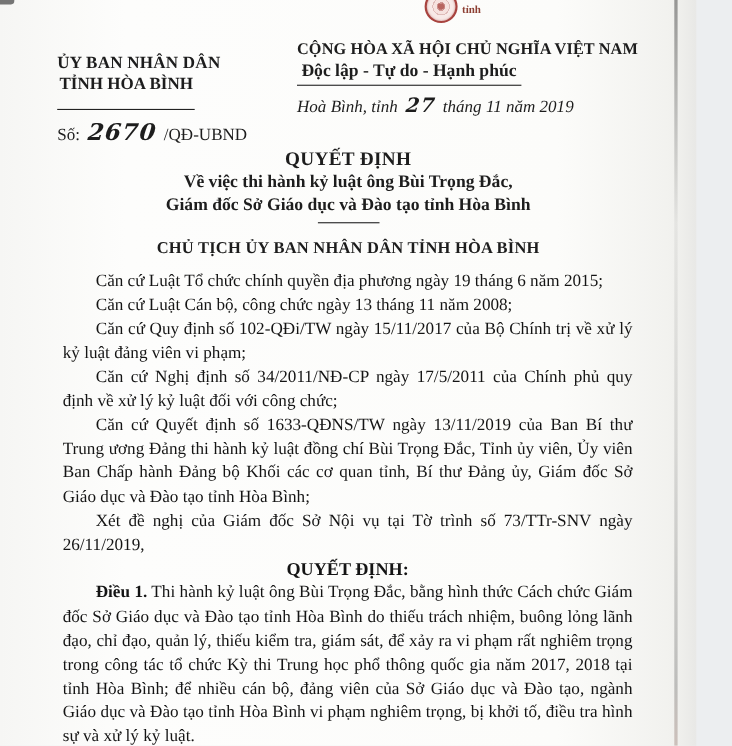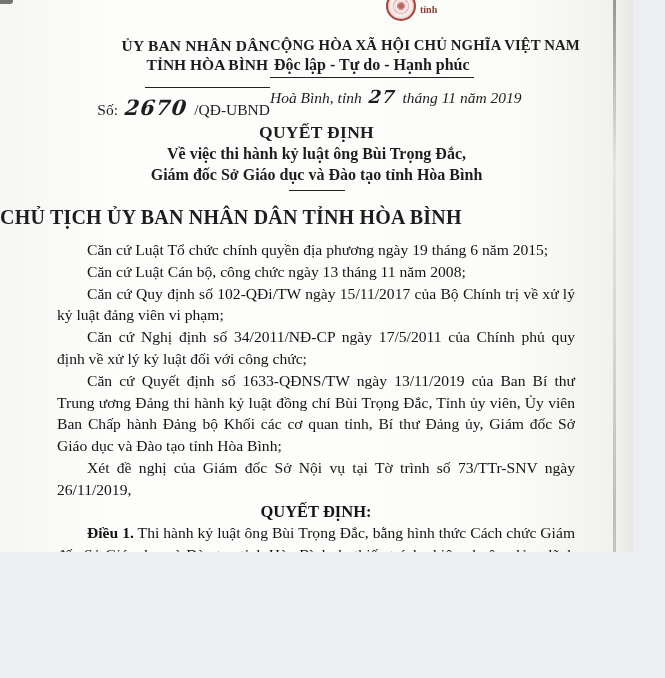--- a/index.html
+++ b/index.html
@@ -2,55 +2,55 @@
 <html><head>
 <meta charset="utf-8">
 <style>
   html,body{margin:0;padding:0;}
   body{
     width:665px;height:678px;position:relative;overflow:hidden;
     background:#eceef0;
     font-family:"Liberation Serif","DejaVu Serif",serif;
   }
   .page{
-    position:absolute;left:0;top:0;width:633px;height:552px;overflow:hidden;
+    position:absolute;left:0;top:0;width:633px;height:678px;overflow:hidden;
     background:linear-gradient(90deg,#f6f6f4 0%,#fdfdfc 18%,#fcfcfa 80%,#f1f1ee 97%,#e8e8e6 100%);
     color:#1d1d1d;
   }
   .crease{
     position:absolute;right:17px;top:0;bottom:0;width:3px;
     background:linear-gradient(180deg,rgba(40,40,40,.45),rgba(120,120,120,.10) 30%,rgba(100,100,100,.18) 60%,rgba(70,70,70,.30) 92%,rgba(150,120,110,.4));
   }
   .corner-mark{position:absolute;left:0;top:0;width:13px;height:4px;background:#4a4a4a;opacity:.75;border-radius:0 0 3px 0;}
 
   
   .seal{position:absolute;left:386px;top:-9px;width:26px;height:26px;border-radius:50%;
     border:2px solid #a8433f;background:
       radial-gradient(circle at 50% 50%, #f7e4e2 0 3px, rgba(170,70,66,.55) 3px 4px, #f6e2df 4px 7px, rgba(170,70,66,.35) 7px 8px, #f8eae8 8px);
     box-shadow:inset 0 0 2px rgba(150,50,45,.6);}
   .seal-dot{position:absolute;left:50%;top:50%;width:6px;height:6px;margin:-3px 0 0 -3px;border-radius:50%;background:#a8433f;opacity:.8;}
   .seal-label{position:absolute;left:420px;top:4px;font-size:10px;color:#8d3f33;font-weight:bold;}
 
   .header{display:flex;padding:36px 30px 0 52px;}
-  .h-left{width:218px;text-align:right;}
+  .h-left{width:218px;text-align:left;margin-top:12px;}
   .h-left .l1{font-weight:bold;font-size:15.5px;line-height:19px;letter-spacing:.2px;}
   .h-left .l2{font-weight:bold;font-size:15.5px;line-height:19px;display:inline-block;border-bottom:1.5px solid #222;padding:0 2px 13px;}
   .doc-number{margin-top:7px;font-size:15.5px;white-space:nowrap;}
   .handwritten{font-family:"DejaVu Serif",serif;font-style:italic;font-weight:bold;font-size:21px;letter-spacing:1px;transform:skewX(-6deg);display:inline-block;margin:0 3px;}
   .h-right{flex:1;text-align:left;}
   .h-right .l1{font-weight:bold;font-size:14.8px;line-height:18px;letter-spacing:.1px;}
   .h-right .l2{font-weight:bold;font-size:16px;display:inline-block;border-bottom:1.5px solid #222;padding:1px 4px 3px;margin-top:1px;}
   .date-line{margin-top:8px;font-style:italic;font-size:15.5px;}
   .date-line .handwritten{font-size:18px;}
 
   .title-block{text-align:center;margin-top:2px;}
   .t-main{font-weight:bold;font-size:17.5px;letter-spacing:.3px;}
   .t-sub{font-weight:bold;font-size:16px;line-height:21px;}
   .t-rule{width:56px;height:0;border-bottom:1.8px solid #222;margin:5px auto 0;}
-  .authority{font-weight:bold;font-size:20px;margin-top:15px;letter-spacing:.2px;}
+  .authority{text-align:center;font-weight:bold;font-size:15px;margin-top:15px;letter-spacing:.2px;}
 
   .content{padding:10px 58px 0 57px;text-align:justify;font-size:15.6px;line-height:21.8px;color:#141414;}
   .content p{margin:0;text-indent:30px;}
   .decision-heading{text-align:center;font-weight:bold;font-size:16.5px;margin:13px 0 15px;text-indent:0 !important;}
   .art-label{font-weight:bold;}
 
   .footer-cut{position:absolute;left:405px;top:706px;height:9px;overflow:hidden;font-weight:bold;font-size:14.5px;letter-spacing:1.5px;color:#2a2a2a;}
 </style>
 </head>
 <body>

